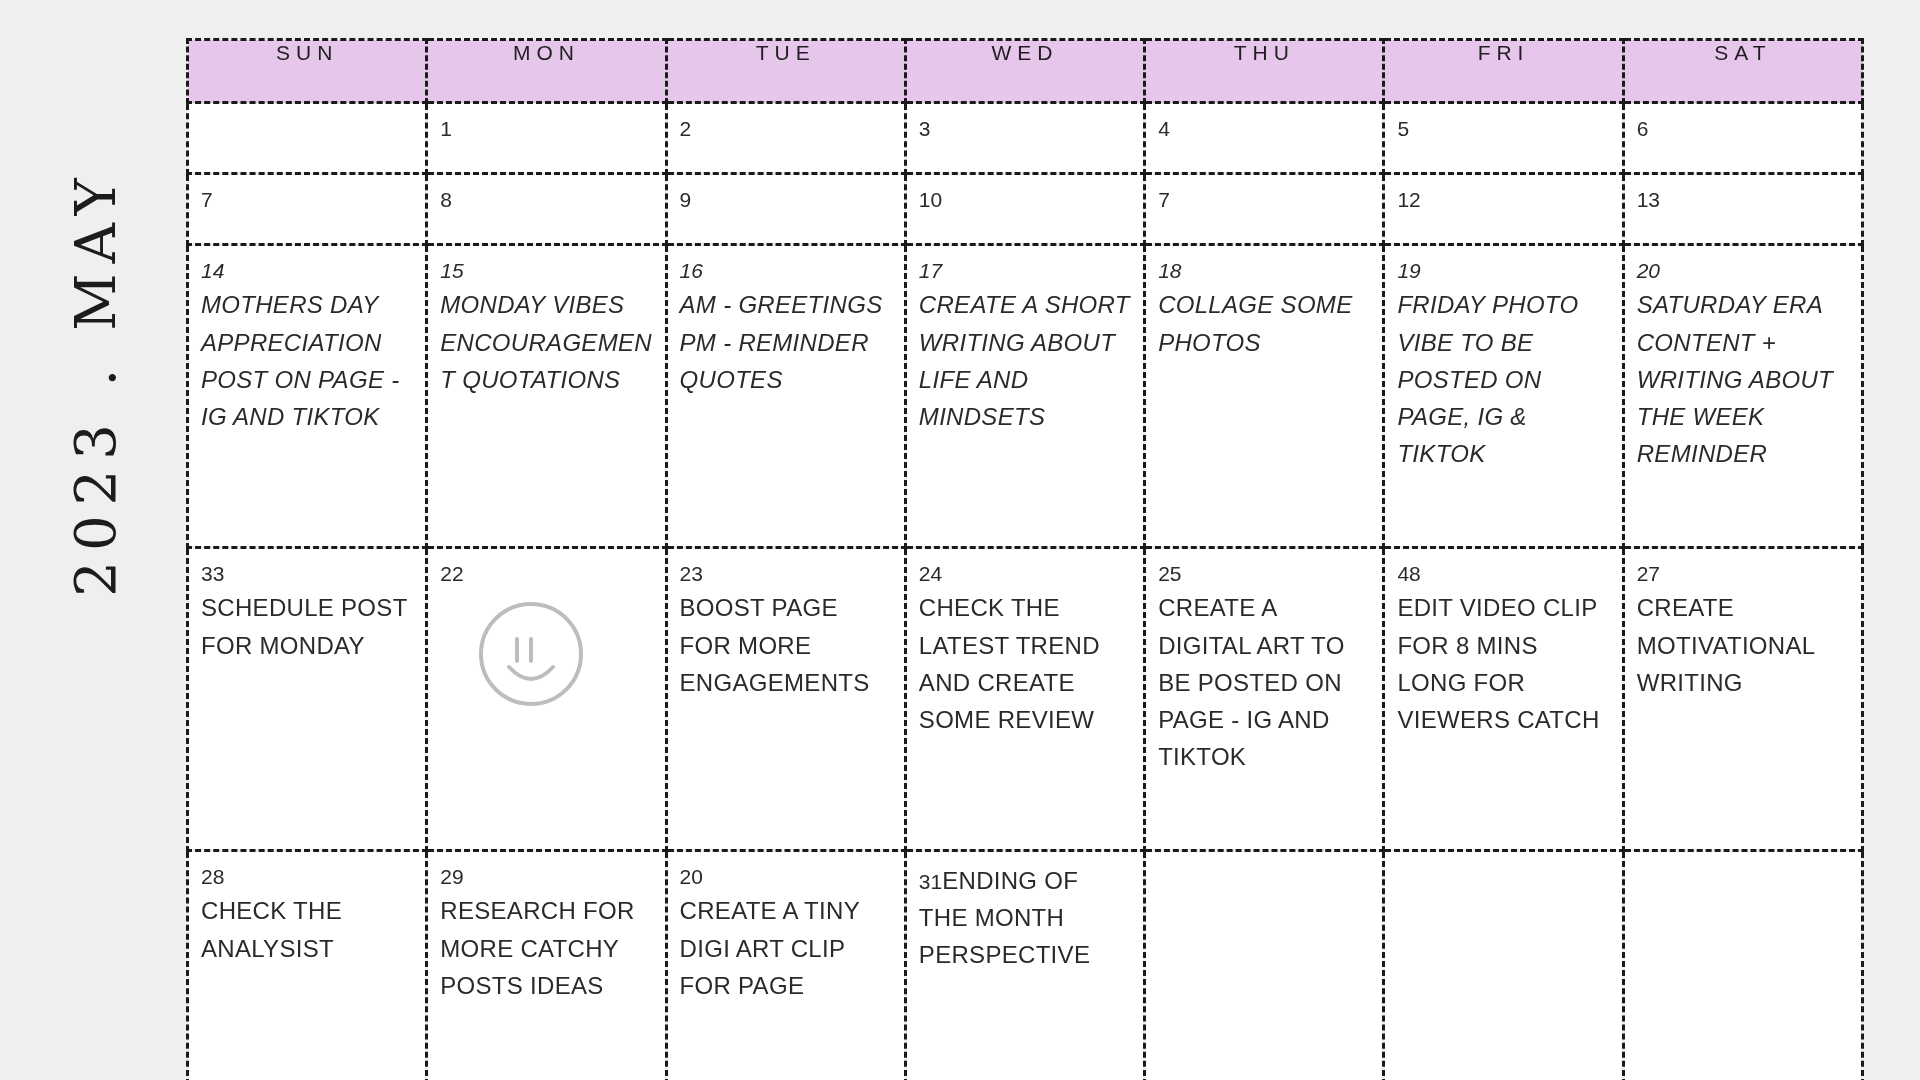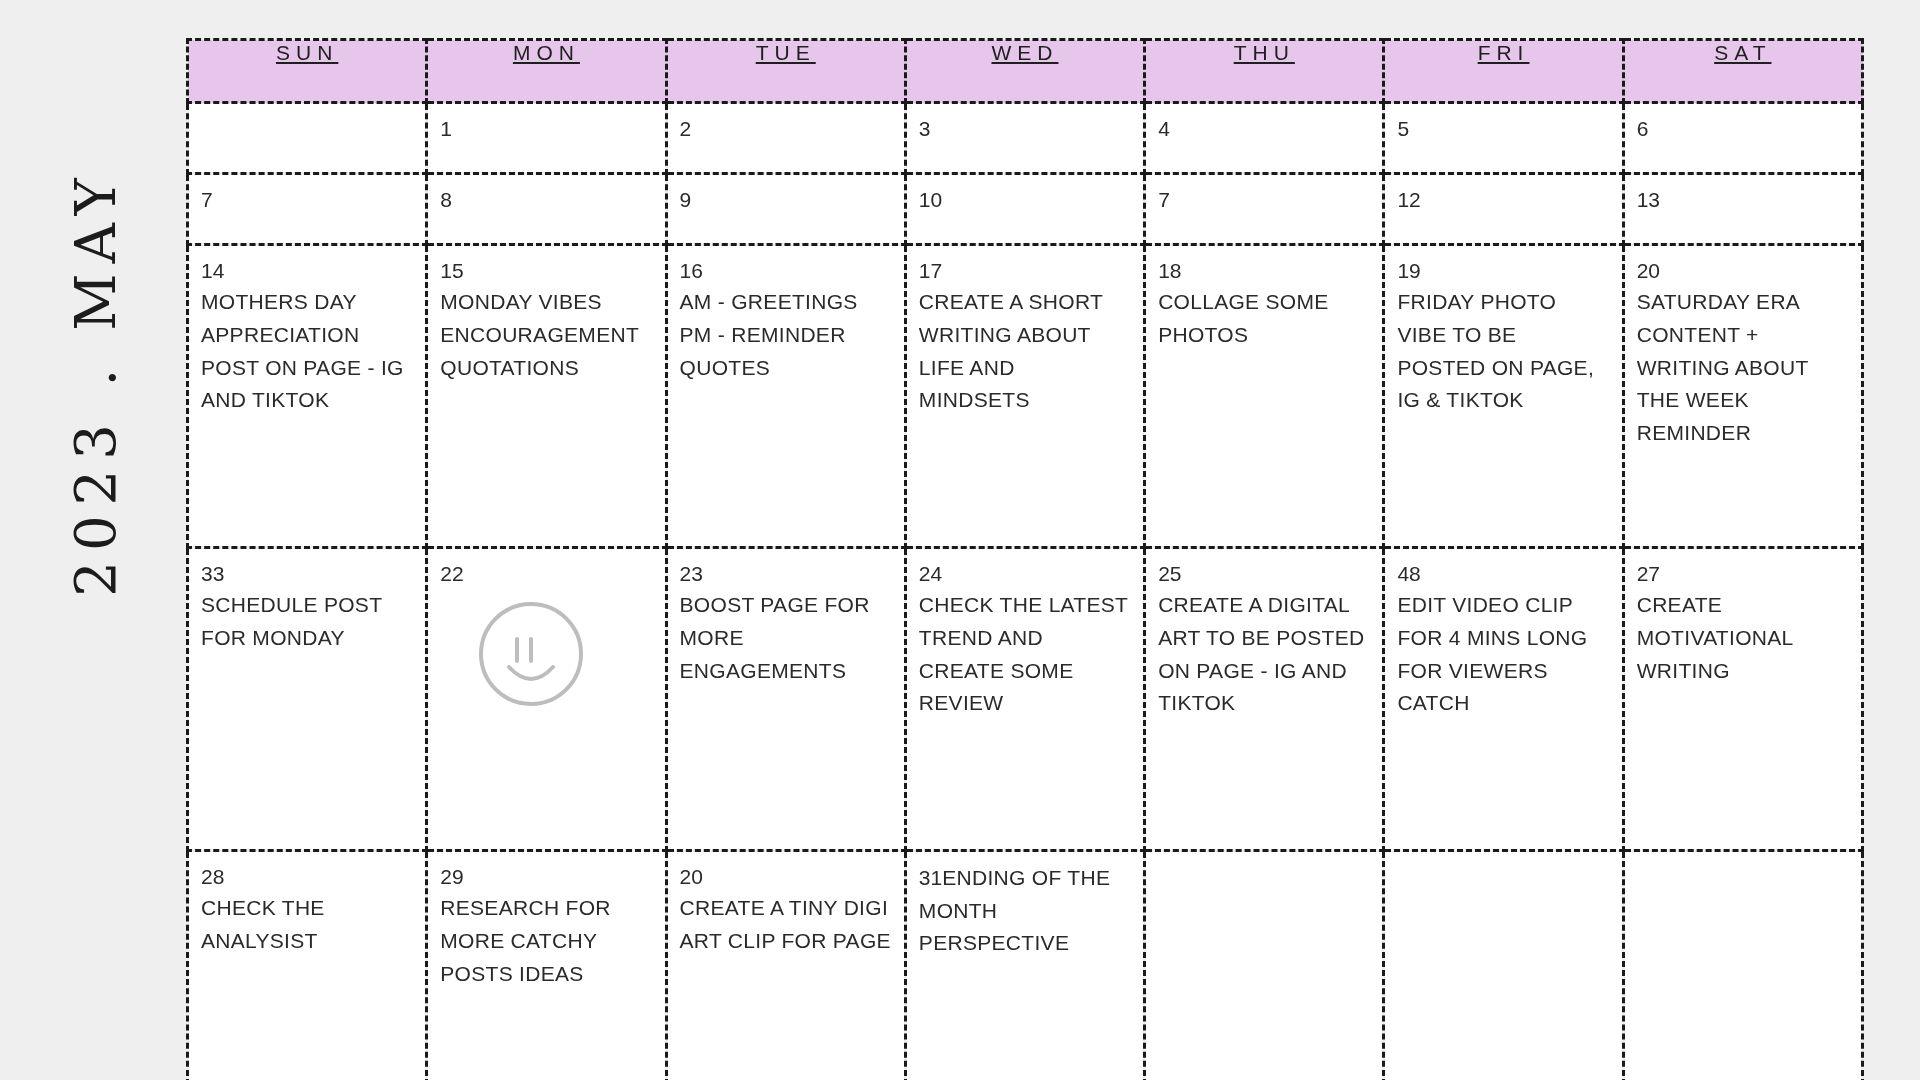--- a/index.html
+++ b/index.html
@@ -61,21 +61,20 @@
 
   .calendar th {
     background: #e6c6ea;
     height: 60px;
     font-family: "Liberation Sans", sans-serif;
     font-size: 21px;
     letter-spacing: 6px;
     font-weight: 400;
     color: #1f1f1f;
     text-align: center;
-    text-decoration: underline;
   }
 
   .calendar td {
     background: #ffffff;
     position: relative;
   }
 
   .cell-inner {
     padding: 10px 12px 8px 12px;
     min-height: 100%;
@@ -83,35 +82,35 @@
   }
 
   .daynum {
     font-size: 21px;
     color: #2a2a2a;
     line-height: 1.45;
     font-family: "Liberation Sans", sans-serif;
   }
 
   .note {
-    font-size: 21px;
+    font-size: 24px;
     color: #2a2a2a;
     line-height: 1.55;
     letter-spacing: 0.3px;
     word-break: break-word;
   }
 
   .note.inline {
     display: inline;
   }
 
   
   tr.r1 td { height: 68px; }
   tr.r2 td { height: 68px; }
-  tr.r3 td { height: 300px; }
+  tr.r3 td { height: 300px; font-style: italic; }
   tr.r4 td { height: 300px; }
   tr.r5 td { height: 230px; }
 
   
   .smiley {
     position: absolute;
     left: 48px;
     top: 50px;
     width: 110px;
     height: 110px;
@@ -311,21 +310,21 @@
           </td>
         <td>
             <div class="cell-inner">
           <div class="daynum">25</div>
           <div class="note">CREATE A DIGITAL ART TO BE POSTED ON PAGE - IG AND TIKTOK</div>
         </div>
           </td>
         <td>
             <div class="cell-inner">
           <div class="daynum">48</div>
-          <div class="note">EDIT VIDEO CLIP FOR 4 MINS LONG FOR VIEWERS CATCH</div>
+          <div class="note">EDIT VIDEO CLIP FOR 8 MINS LONG FOR VIEWERS CATCH</div>
         </div>
           </td>
         <td>
             <div class="cell-inner">
           <div class="daynum">27</div>
           <div class="note">CREATE MOTIVATIONAL WRITING</div>
         </div>
           </td>
       </tr>
 

